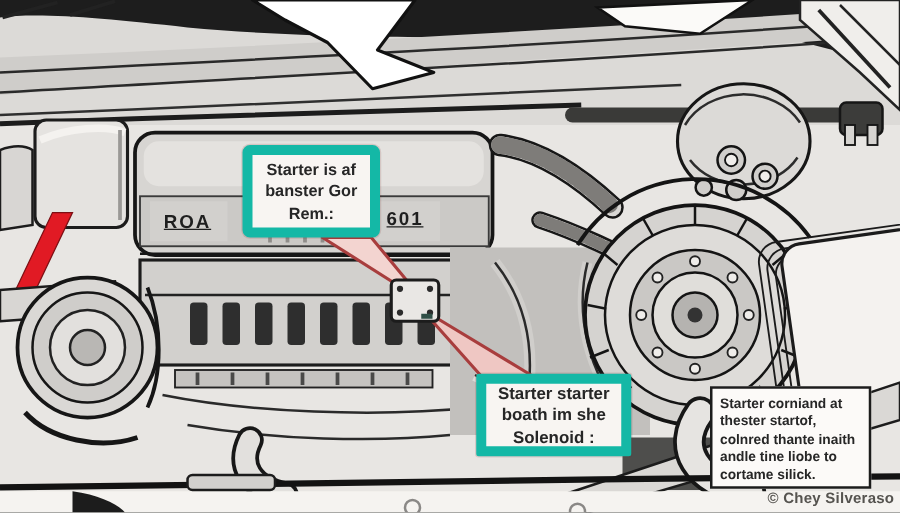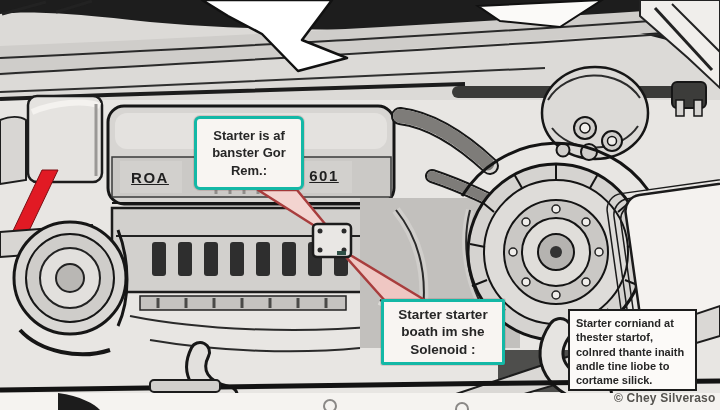--- a/index.html
+++ b/index.html
@@ -4,21 +4,21 @@
 <style>
   html,body{margin:0;padding:0;background:#555;}
   .screen{
     position:relative;width:720px;height:410px;overflow:hidden;
     background:#e8e6e3;font-family:"Liberation Sans",sans-serif;
   }
   .screen svg{position:absolute;left:0;top:0;}
   .overlay{position:absolute;box-sizing:border-box;}
   .prelines{white-space:pre-line;}
   .callout{
-    background:#f8f5f2;border:3px solid #14b8a6;border-radius:6px;
+    background:#f8f5f2;border:8px solid #14b8a6;border-radius:6px;
     color:#262626;font-weight:700;text-align:center;
     display:flex;align-items:center;justify-content:center;
     box-shadow:0 0 0 1px rgba(120,40,40,.15);
   }
   .callout-top{left:194px;top:116px;width:110px;height:74px;font-size:13px;line-height:1.32;}
   .callout-bottom{left:381px;top:299px;width:124px;height:66px;font-size:13.5px;line-height:1.3;border-radius:2px;}
   .note-box{
     left:568px;top:309px;width:129px;height:82px;
     background:#fcfaf8;border:2px solid #1c1c1c;
     color:#262626;font-weight:700;font-size:11px;line-height:1.3;

